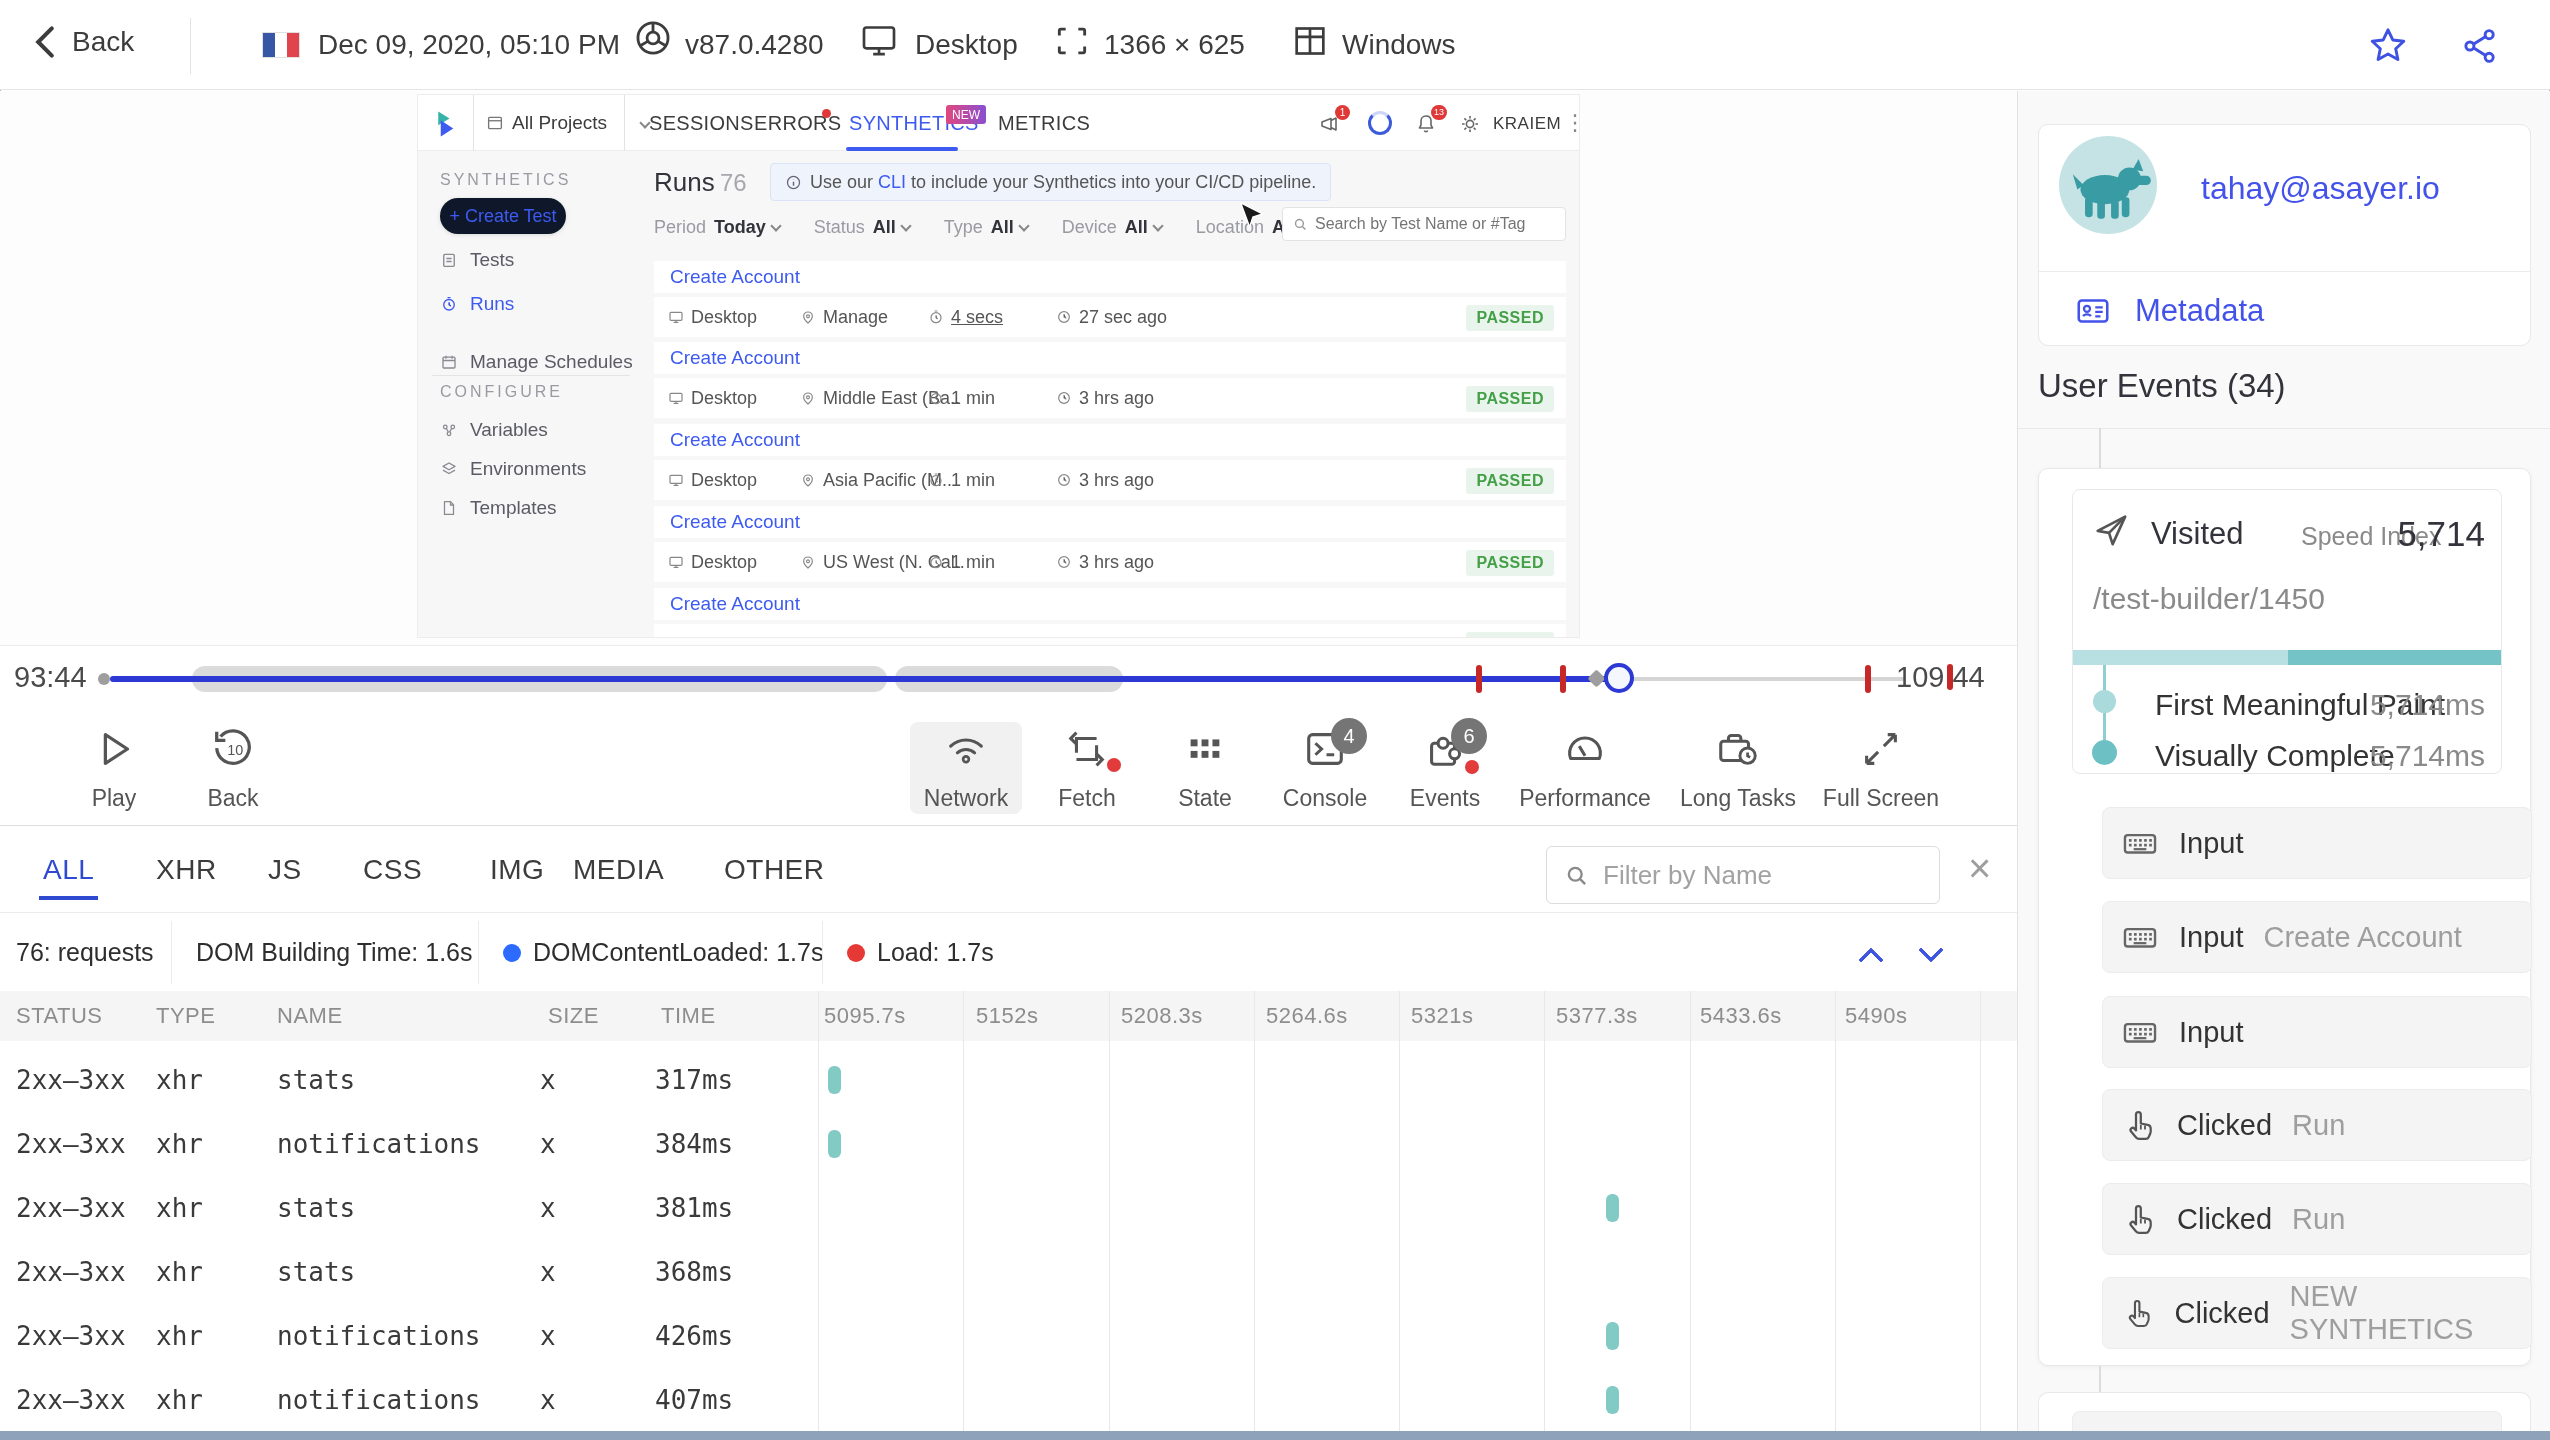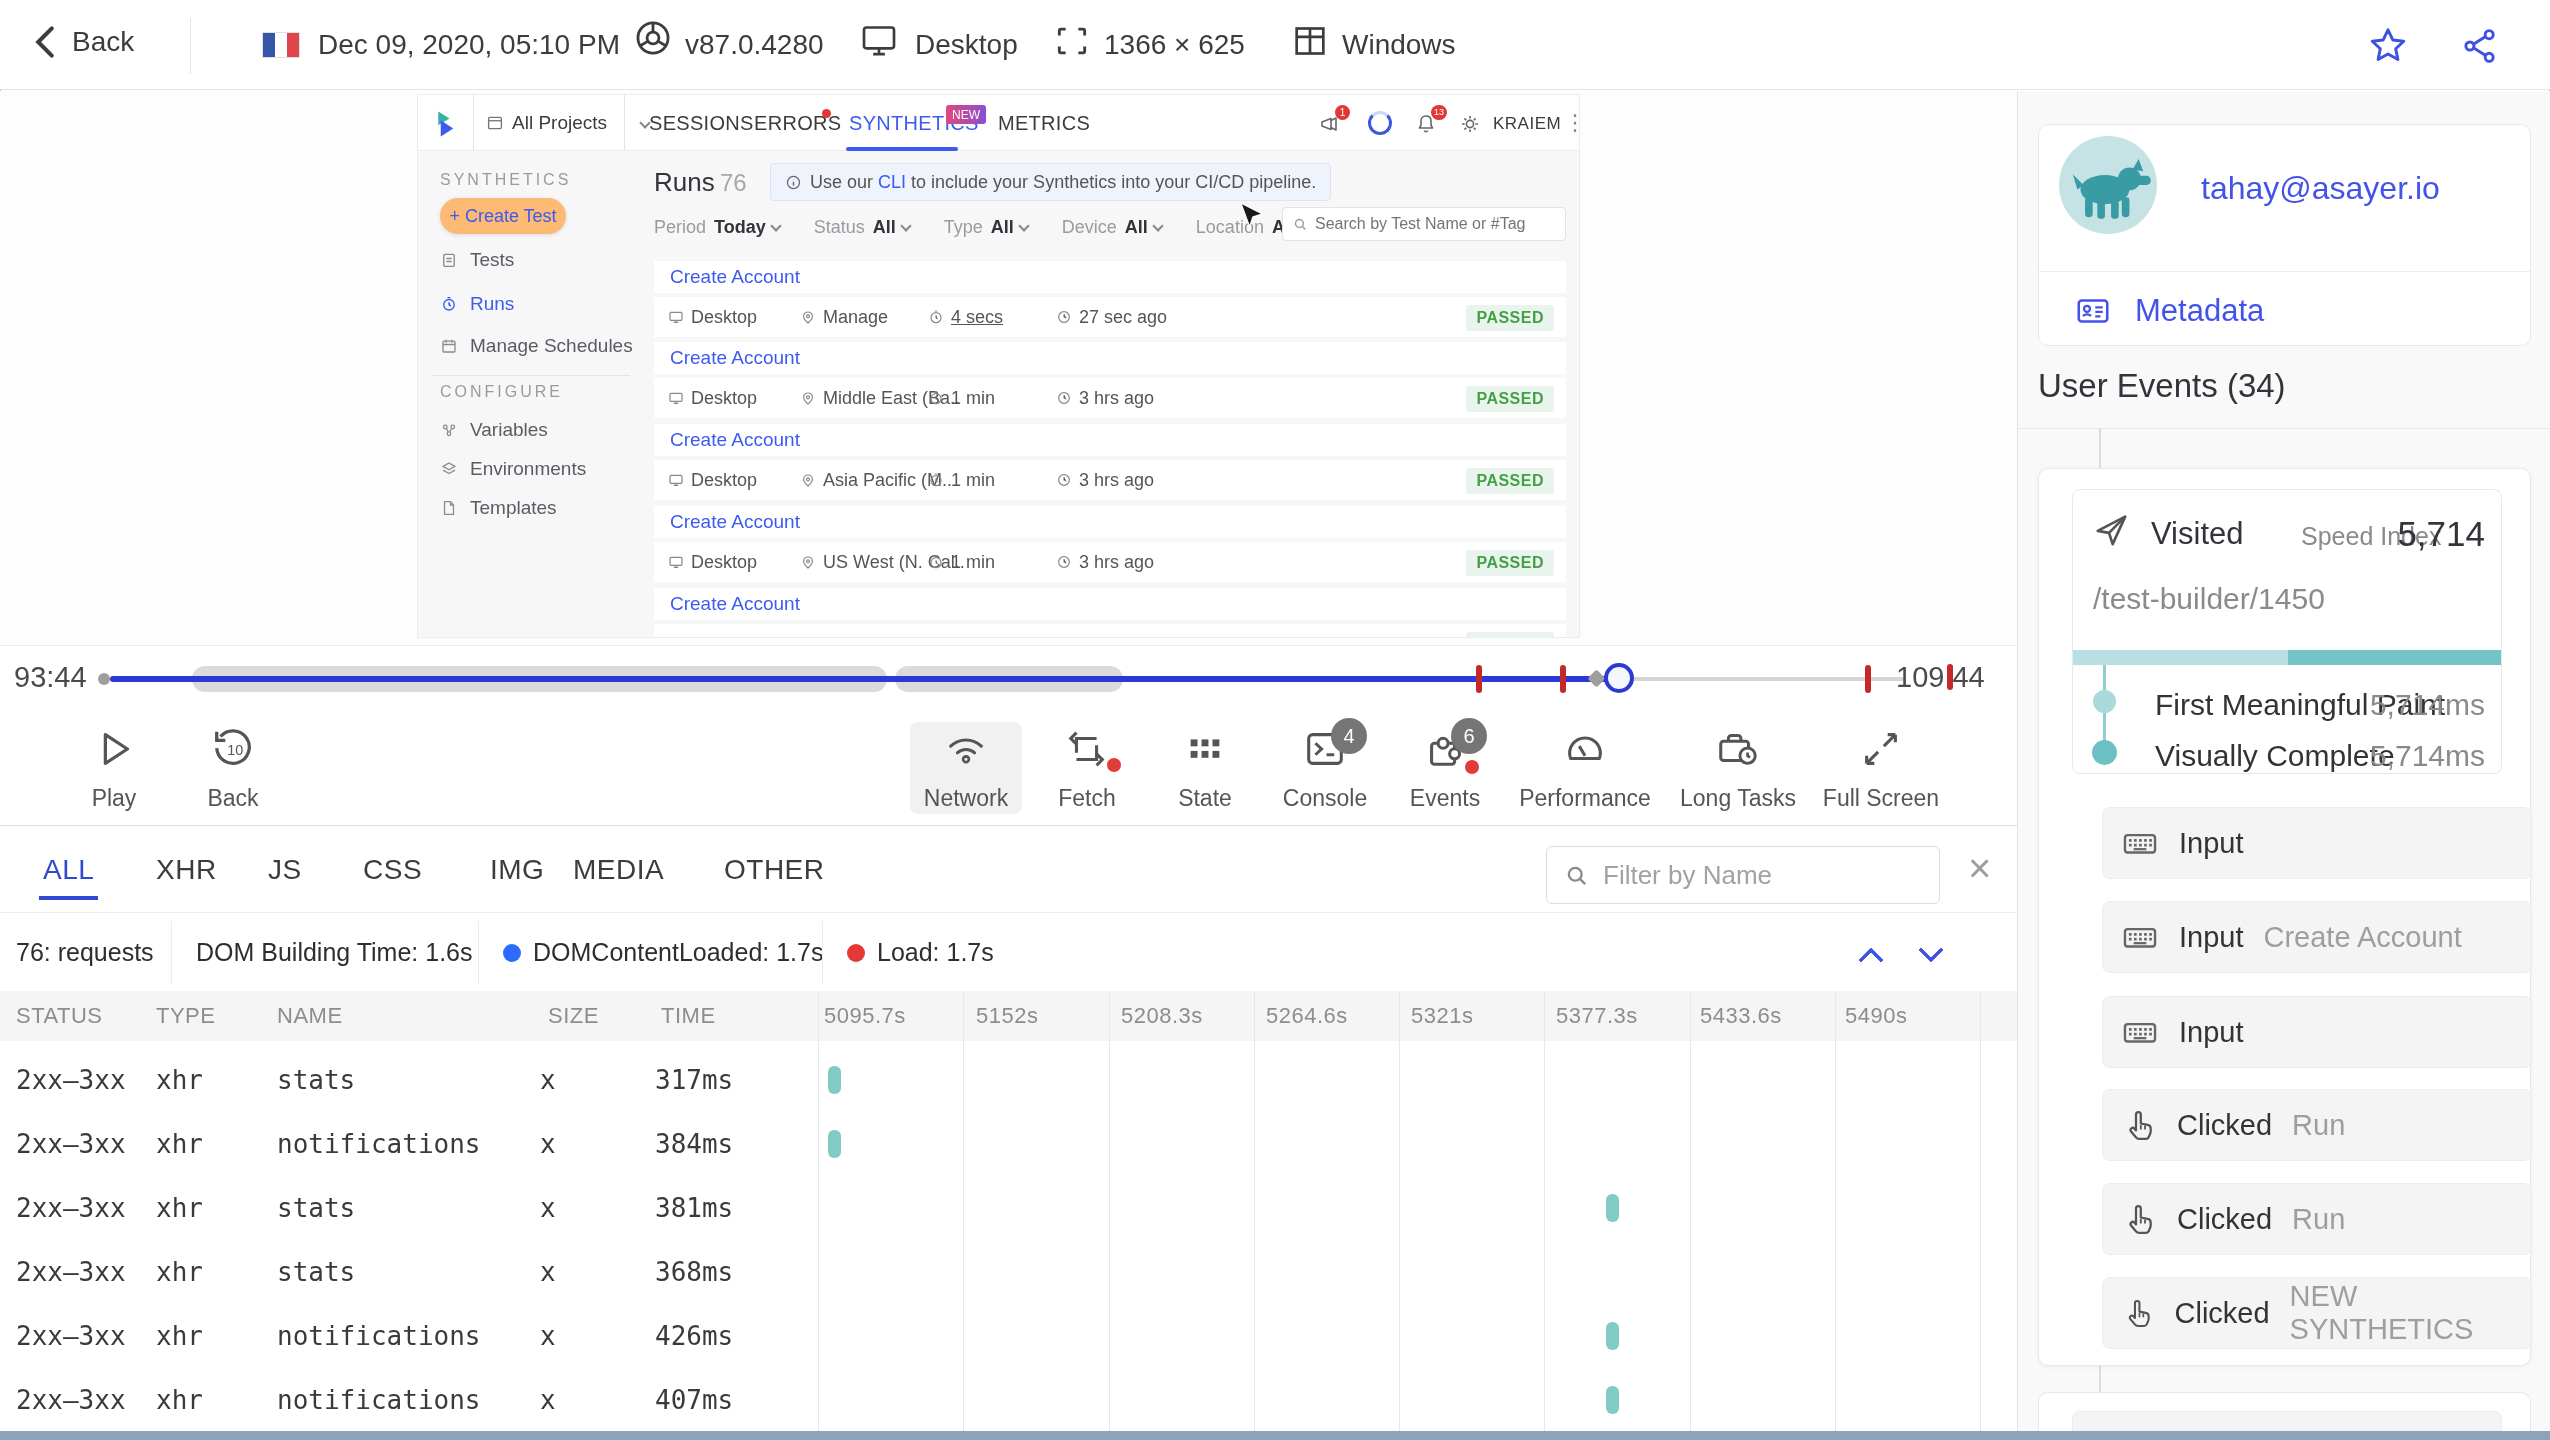--- a/index.html
+++ b/index.html
@@ -177,36 +177,36 @@
       <span class="abs" style="left:1013px;top:10px;width:16px;height:15px;border-radius:8px;background:#e03737;color:#fff;font-size:9px;text-align:center;line-height:15px;">13</span>
       <svg class="abs" style="left:1040px;top:17px;" width="24" height="24" viewBox="0 0 24 24">
         <circle cx="12" cy="12" r="3.6" fill="none" stroke="#666" stroke-width="1.6"></circle>
         <path d="M12 4v2.6M12 17.4V20M4 12h2.6M17.4 12H20M6.4 6.4l1.9 1.9M15.7 15.7l1.9 1.9M17.6 6.4l-1.9 1.9M8.3 15.7l-1.9 1.9" stroke="#666" stroke-width="1.6"></path>
       </svg>
       <span class="abs" style="left:1075px;top:19px;font-size:17px;color:#3c3c3c;letter-spacing:.5px;">KRAIEM</span>
       <span class="abs" style="left:1146px;top:15px;font-size:22px;color:#888;">⋮</span>
     </div>
 
     <div class="sidehead" style="top:76px;">SYNTHETICS</div>
-    <div class="abs" style="left:22px;top:103px;width:126px;height:36px;background:#fdba74;border-radius:18px;box-shadow:0 1px 4px rgba(0,0,0,.12);display:flex;align-items:center;justify-content:center;font-size:18px;color:#3d5af1;cursor:pointer;">+ Create Test</div>
+    <div class="abs" style="left:22px;top:103px;width:126px;height:36px;background:#0f172a;border-radius:18px;box-shadow:0 1px 4px rgba(0,0,0,.12);display:flex;align-items:center;justify-content:center;font-size:18px;color:#3d5af1;cursor:pointer;">+ Create Test</div>
     <div class="sideitem" style="top:154px;">
       <svg width="18" height="18" viewBox="0 0 24 24">
           <rect x="5" y="4.5" width="14" height="16" rx="1.5" fill="none" stroke="#8a8a92" stroke-width="1.8"></rect>
           <path d="M8.5 10h7M8.5 14h7" stroke="#8a8a92" stroke-width="1.8"></path>
         </svg>
       <span>Tests</span>
     </div>
     <div class="sideitem" style="top:198px;color:#3d5af1;">
       <svg width="18" height="18" viewBox="0 0 24 24">
           <circle cx="12" cy="13" r="7" fill="none" stroke="#3d5af1" stroke-width="1.8"></circle>
           <path d="M12 9.5V13l2.5 2M10 3.5h4" stroke="#3d5af1" stroke-width="1.8"></path>
         </svg>
       <span>Runs</span>
     </div>
-    <div class="sideitem" style="top:240px;">
+    <div class="sideitem" style="top:256px;">
       <svg width="18" height="18" viewBox="0 0 24 24">
           <rect x="4" y="5.5" width="16" height="14.5" rx="1.5" fill="none" stroke="#8a8a92" stroke-width="1.8"></rect>
           <path d="M4 10h16M8 3.5v4M16 3.5v4" stroke="#8a8a92" stroke-width="1.8"></path>
         </svg>
       <span>Manage Schedules</span>
     </div>
     <div class="abs" style="left:14px;top:280px;width:198px;height:1px;background:#e4e4e4;"></div>
     <div class="sidehead" style="top:288px;">CONFIGURE</div>
     <div class="sideitem" style="top:324px;">
       <svg width="18" height="18" viewBox="0 0 24 24">

